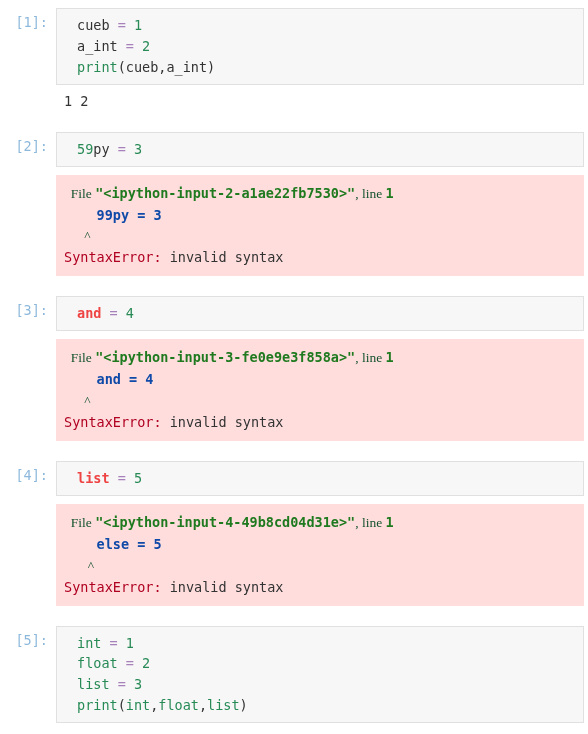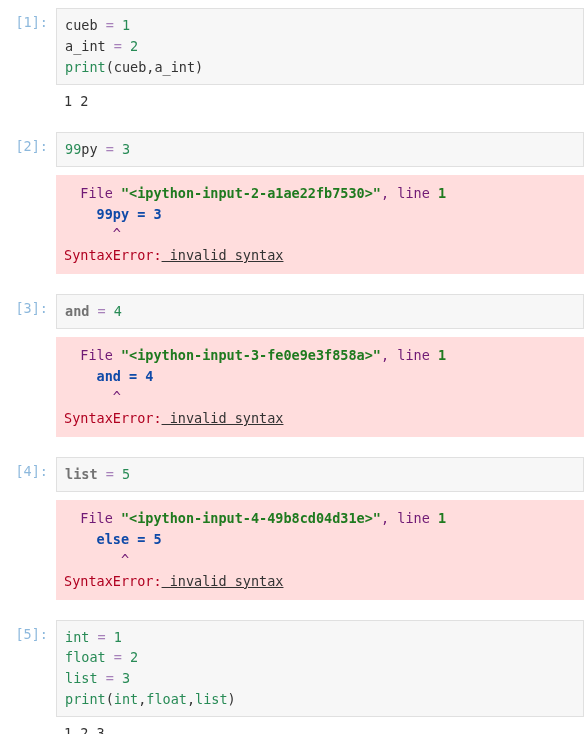--- a/index.html
+++ b/index.html
@@ -19,21 +19,21 @@
     text-align: right;
     padding: 6px 8px 0 0;
     color: #307fc1;
     font-family: inherit;
     opacity: 0.55;
   }
   .cell-body { flex: 1; min-width: 0; }
   .input-area {
     background: #f7f7f7;
     border: 1px solid #e0e0e0;
-    padding: 6px 8px;
+    padding: 6px 20px;
     line-height: 1.55;
     white-space: pre;
     overflow-x: auto;
   }
   .output-area {
     padding: 6px 8px 0 8px;
     white-space: pre;
     line-height: 1.55;
     color: #333;
   }
@@ -43,46 +43,46 @@
     margin-top: 8px;
     line-height: 1.55;
     white-space: pre;
     overflow-x: auto;
   }
   
   .tok-name   { color: #333; }
   .tok-op     { color: #a781ba; }
   .tok-num    { color: #288b56; }
   .tok-bi     { color: #288b56; }   
-  .tok-kw     { color: #737373; font-weight: bold; }
+  .tok-kw     { color: #ef4444; font-weight: bold; }
   .tok-pun    { color: #333; }
   
-  .err-blue     { color: #701a75; }
+  .err-blue     { color: #14532d; font-family: Liberation Serif, serif; }
   .err-blue-b   { color: #0f4aa8; font-weight: bold; }
   .err-green-b  { color: #1f7a1f; font-weight: bold; }
   .err-red-b    { color: #b00020; font-weight: normal; }
-  .err-plain    { color: #333; text-decoration: underline; }
+  .err-plain    { color: #333; }
 </style>
 </head>
 <body>
 
 <div id="notebook">
     <div class="cell">
       <div class="prompt">[1]:</div>
       <div class="cell-body">
         <div class="input-area"><span class="tok-name">cueb</span><span> </span><span class="tok-op">=</span><span> </span><span class="tok-num">1</span>
 <span class="tok-name">a_int</span><span> </span><span class="tok-op">=</span><span> </span><span class="tok-num">2</span>
 <span class="tok-bi">print</span><span class="tok-pun">(</span><span class="tok-name">cueb</span><span class="tok-pun">,</span><span class="tok-name">a_int</span><span class="tok-pun">)</span></div>
         <div class="output-area">1 2</div>
       </div>
     </div>
     <div class="cell">
       <div class="prompt">[2]:</div>
       <div class="cell-body">
-        <div class="input-area"><span class="tok-num">99</span><span class="tok-name">py</span><span> </span><span class="tok-op">=</span><span> </span><span class="tok-num">3</span></div>
+        <div class="input-area"><span class="tok-num">59</span><span class="tok-name">py</span><span> </span><span class="tok-op">=</span><span> </span><span class="tok-num">3</span></div>
         <div class="error-area"><span class="err-blue">  File </span><span class="err-green-b">"&lt;ipython-input-2-a1ae22fb7530&gt;"</span><span class="err-blue">, line </span><span class="err-green-b">1</span>
 <span class="err-blue-b">    99py = 3</span>
 <span class="err-blue">      ^</span>
 <span class="err-red-b">SyntaxError</span><span class="err-red-b">:</span><span class="err-plain"> invalid syntax</span></div>
       </div>
     </div>
     <div class="cell">
       <div class="prompt">[3]:</div>
       <div class="cell-body">
         <div class="input-area"><span class="tok-kw">and</span><span> </span><span class="tok-op">=</span><span> </span><span class="tok-num">4</span></div>

